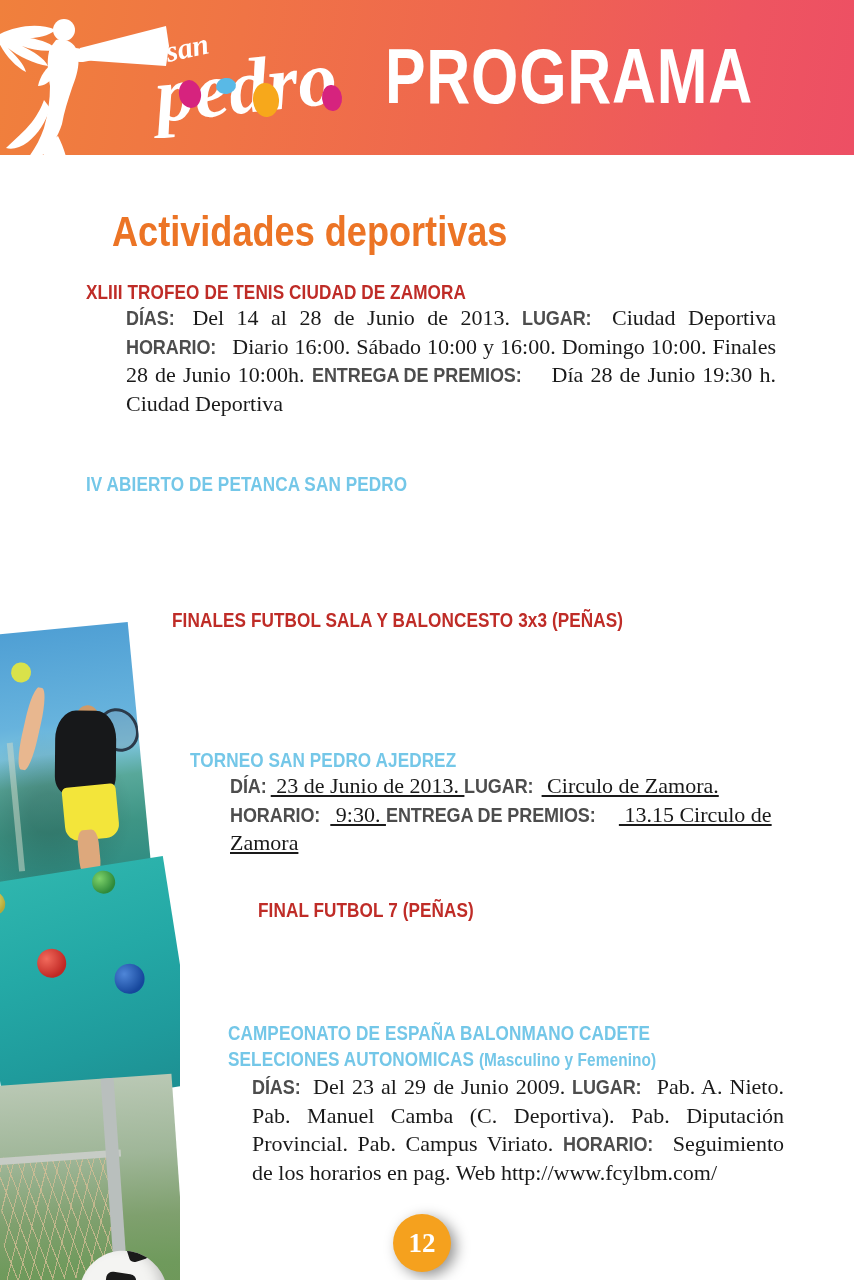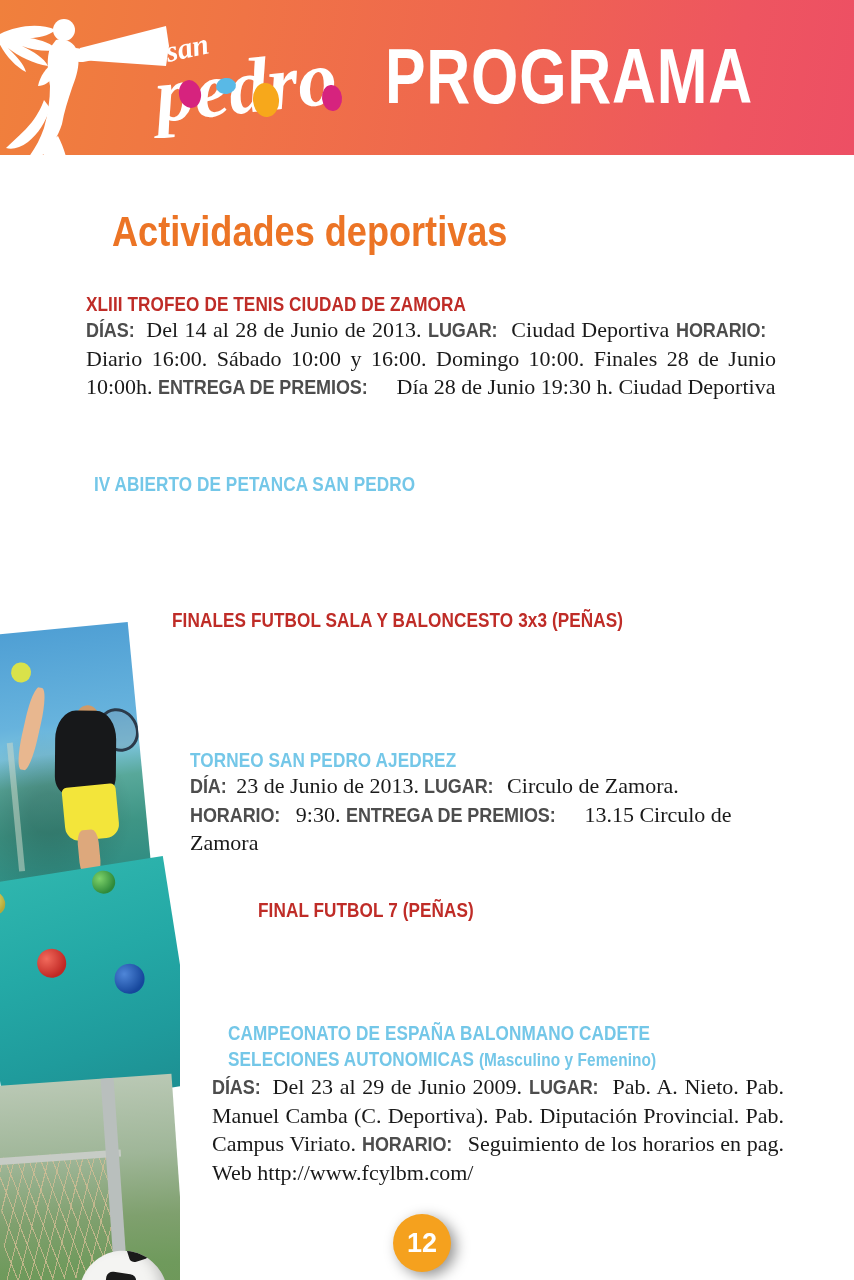--- a/index.html
+++ b/index.html
@@ -76,44 +76,45 @@
 
   .ev-head .soft { font-size:17.5px; }
 
   .ev-body {
     font-family:"Liberation Serif", serif;
     font-size:22px;
     line-height:28.5px;
     color:#1a1a1a;
     text-align:justify;
     text-justify:inter-word;
+    margin-left:40px;
   }
   .ev-body.noj { text-align:left; }
 
   .lab {
     font-family:"Liberation Sans", sans-serif;
     font-weight:bold;
     font-size:20px;
     color:#4d4d4d;
     letter-spacing:-0.1px;
     display:inline-block;
     transform:scaleX(0.9);
     transform-origin:left center;
   }
 
   
-  #ev-tenis    { position:absolute; left:86px;  top:12px;    width:690px; }
-  #ev-petanca  { position:absolute; left:94px;  top:192px; width:660px; }
+  #ev-tenis    { position:absolute; left:86px;  top:0;    width:690px; }
+  #ev-petanca  { position:absolute; left:86px;  top:192px; width:660px; }
   #ev-finales  { position:absolute; left:172px; top:328px; width:600px; }
   #ev-ajedrez  { position:absolute; left:180px; top:468px; width:608px; }
   #ev-futbol7  { position:absolute; left:256px; top:618px; width:530px; }
   #ev-balonmano{ position:absolute; left:204px; top:740px; width:580px; }
 
   #ev-finales  .ev-body { padding-left:14px; }
-  #ev-ajedrez  .ev-body { padding-left:10px; }
+  #ev-ajedrez  .ev-body { padding-left:10px;text-decoration:underline; }
   #ev-futbol7  .ev-body { padding-left:4px; }
   #ev-balonmano .ev-body { padding-left:8px; }
 
   #ev-finales  .ev-head { margin-left:0px; }
   #ev-ajedrez  .ev-head { margin-left:10px; }
   #ev-futbol7  .ev-head { margin-left:2px; }
   #ev-balonmano .ev-head { margin-left:24px; line-height:26px; }
 
   .ind1 { display:inline-block; width:20px; }
 
@@ -238,21 +239,21 @@
     position:absolute; left:398px; top:1218px;
     width:58px; height:58px; border-radius:50%;
     background:rgba(0,0,0,0.42);
     filter:blur(7px);
   }
   .page-num {
     position:absolute; left:393px; top:1214px;
     width:58px; height:58px; border-radius:50%;
     background:#f5a11e;
     color:#ffffff;
-    font-family:Liberation Sans, sans-serif;
+    font-family:Liberation Serif, serif;
     font-weight:bold;
     font-size:27px;
     display:flex; align-items:center; justify-content:center;
   }
 </style>
 </head>
 <body>
 
 <div class="banner">
 

